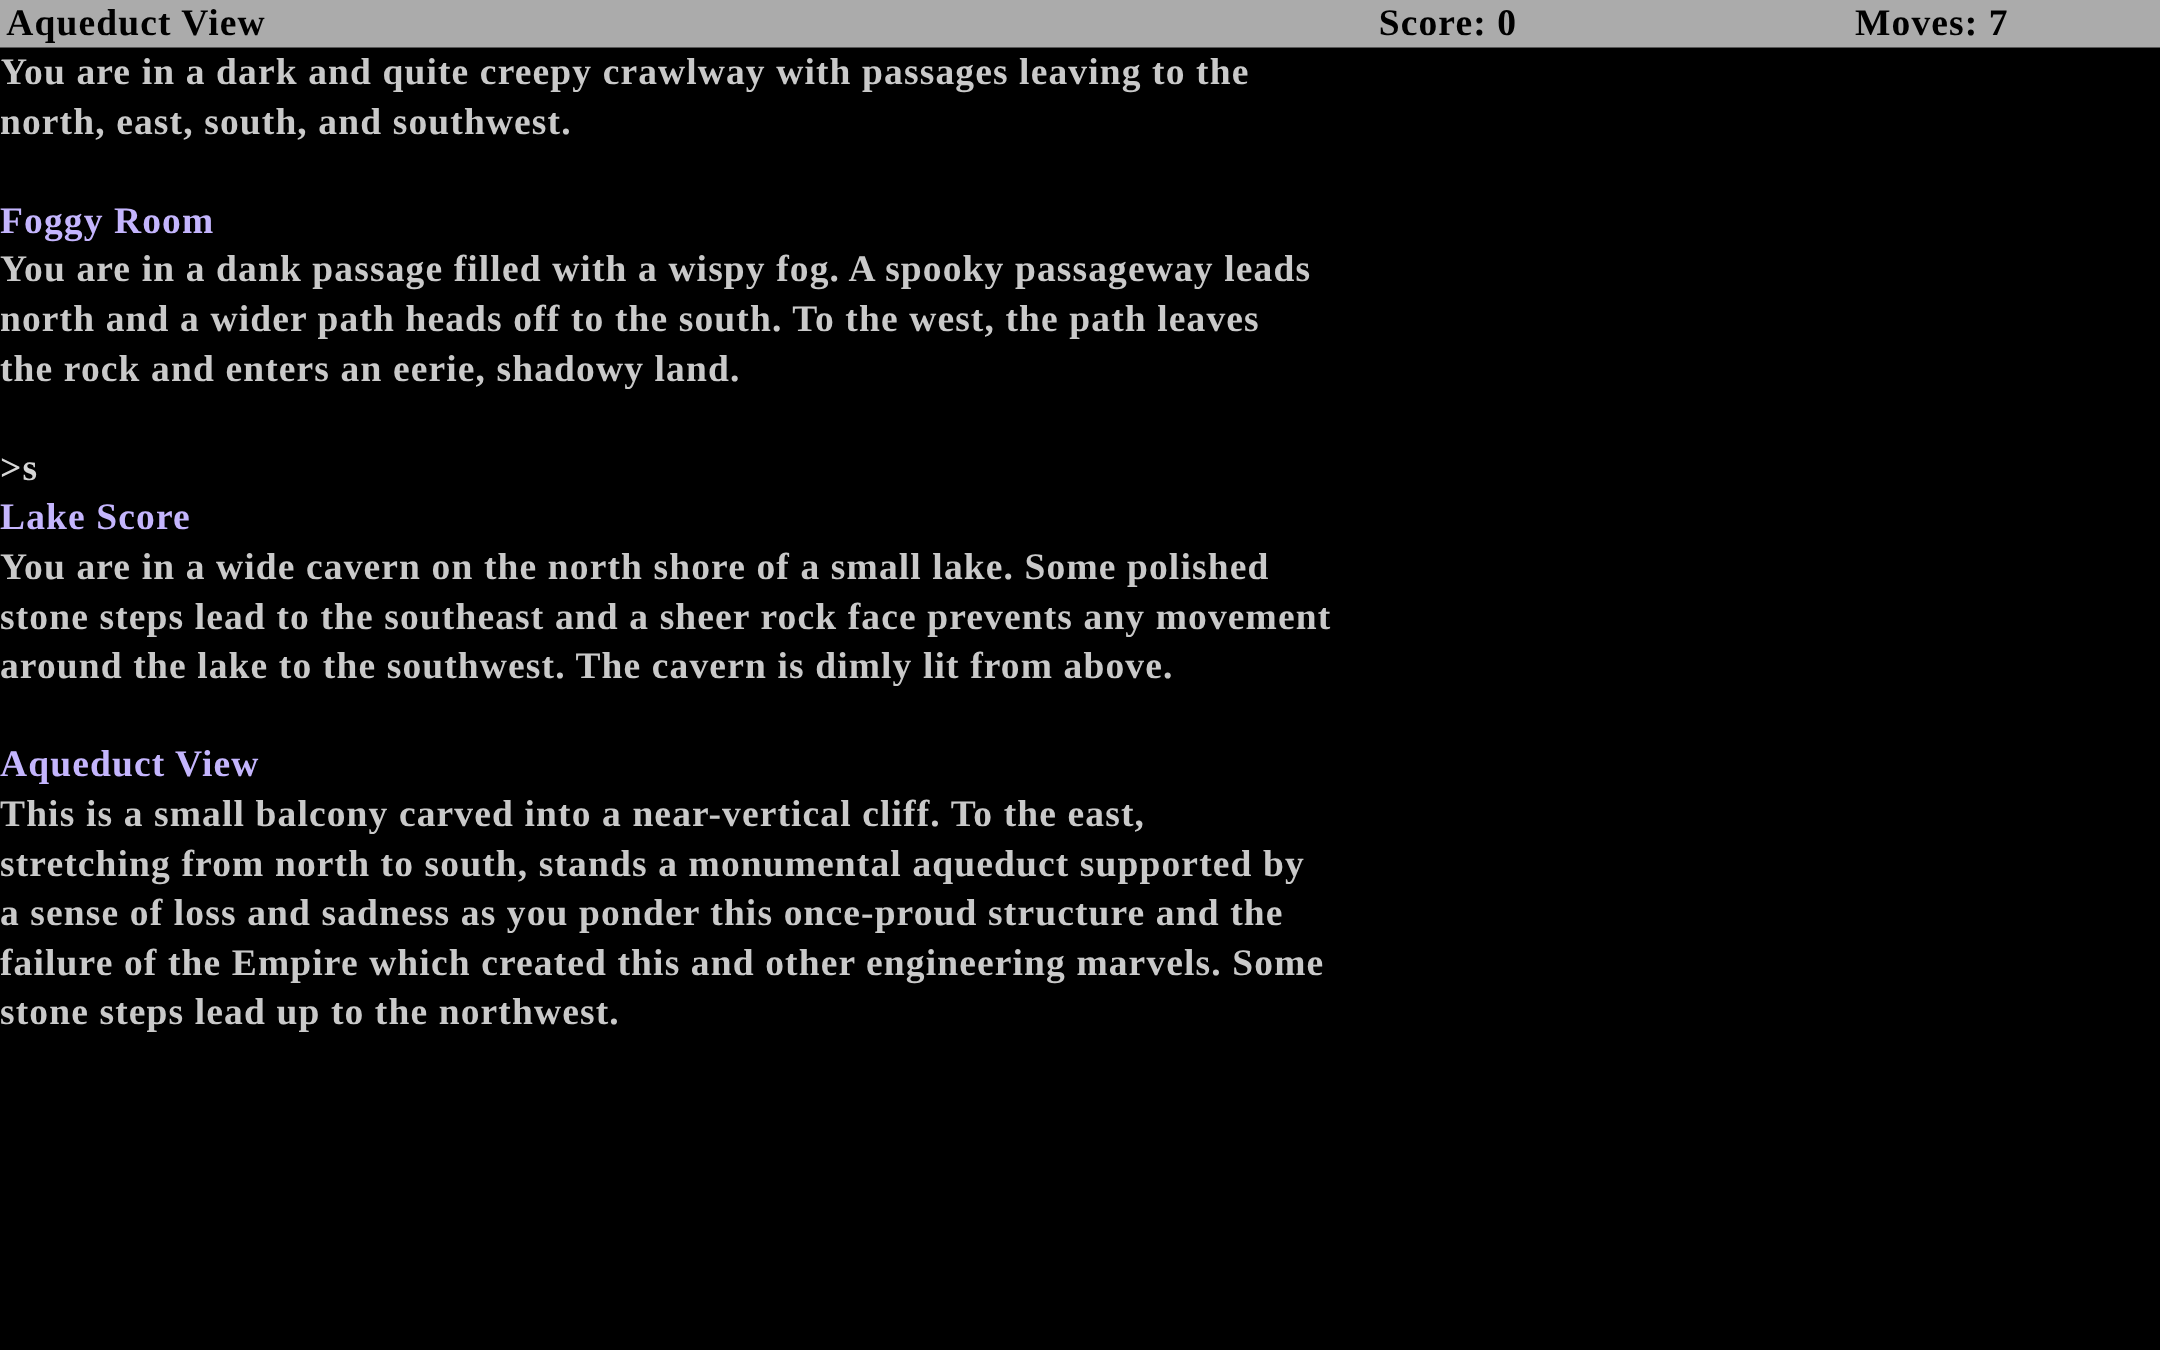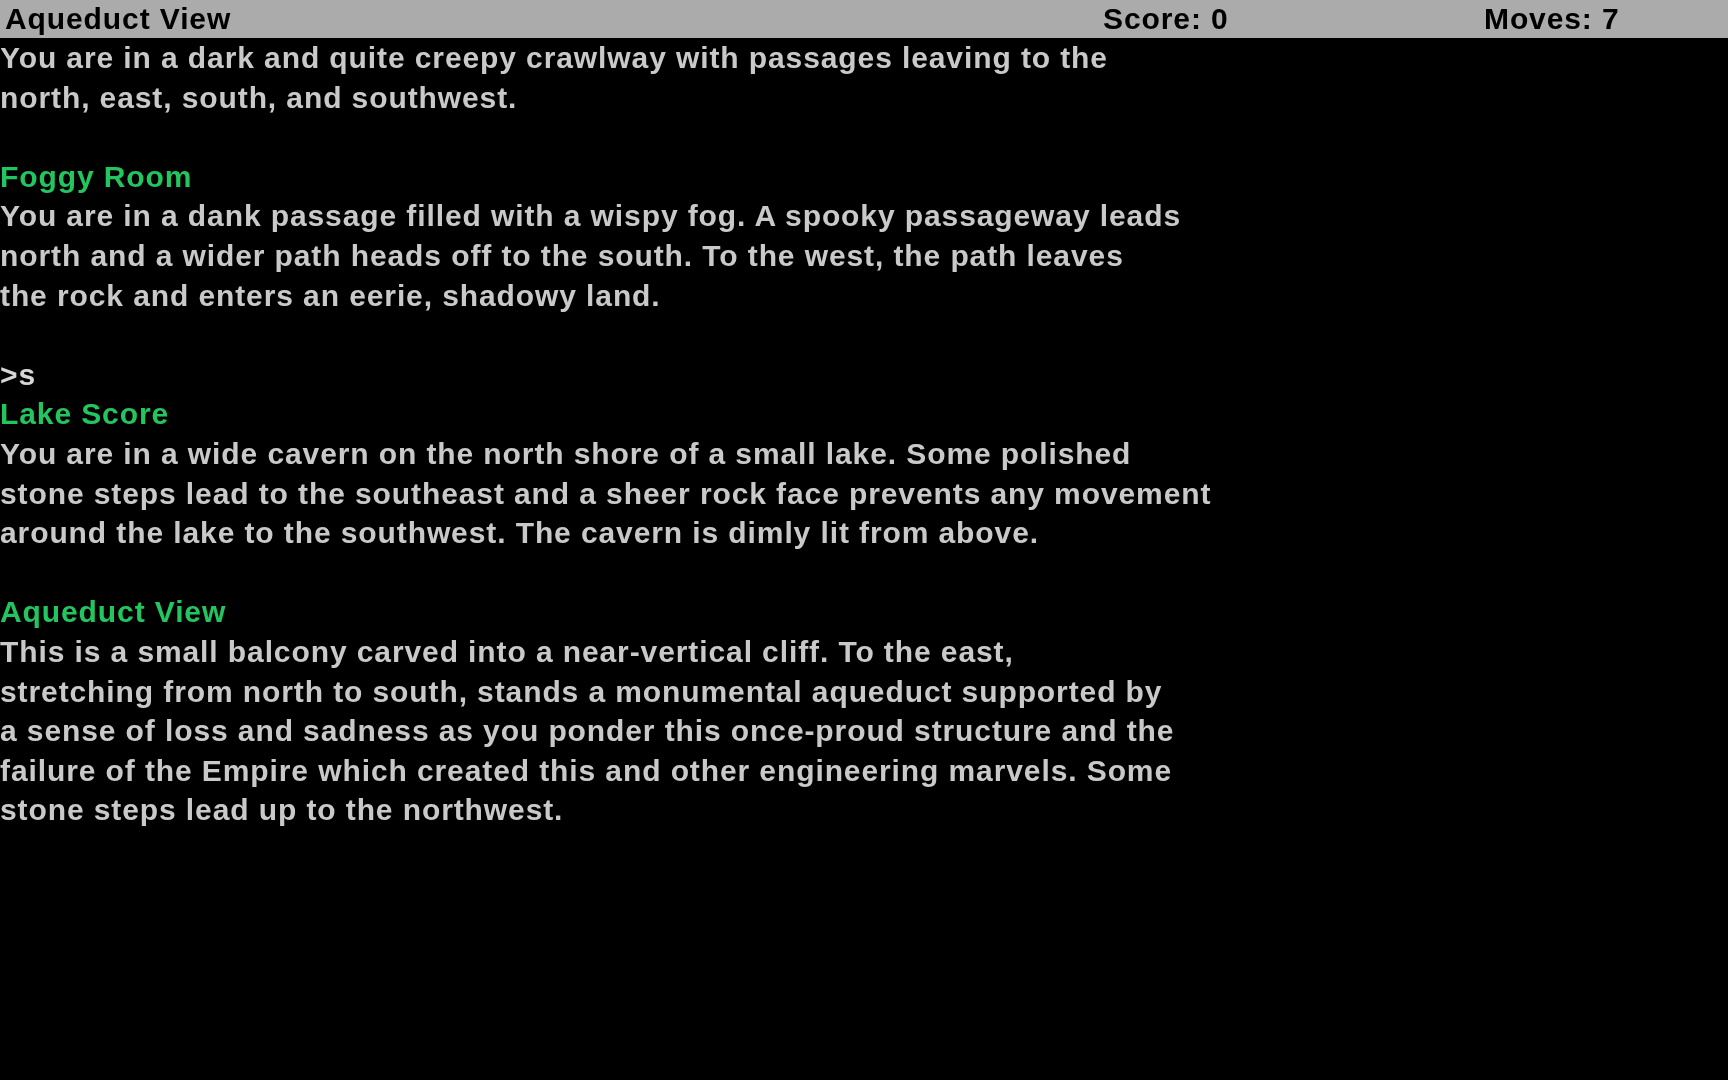--- a/index.html
+++ b/index.html
@@ -8,21 +8,21 @@
     padding: 0;
     background: #000000;
   }
 
   #screen {
     position: relative;
     width: 1728px;
     height: 836px;
     background: #000000;
     overflow: hidden;
-    font-family: Liberation Sans, sans-serif;
+    font-family: Liberation Serif, serif;
   }
 
   
   #status-bar {
     position: absolute;
     left: 0;
     top: 0;
     width: 1728px;
     height: 38px;
     background: #ababab;
@@ -71,21 +71,21 @@
 
   .line.blank {
     color: transparent;
   }
 
   .line.prompt-line {
     color: #d6d6d6;
   }
 
   .line.room-title {
-    color: #22c55e;
+    color: #c4b5fd;
   }
 </style>
 </head>
 <body>
 
 <div id="screen">
 
   <div id="status-bar">
     <div class="cell" id="status-room">Aqueduct View</div>
     <div class="cell" id="status-score">Score: 0</div>

